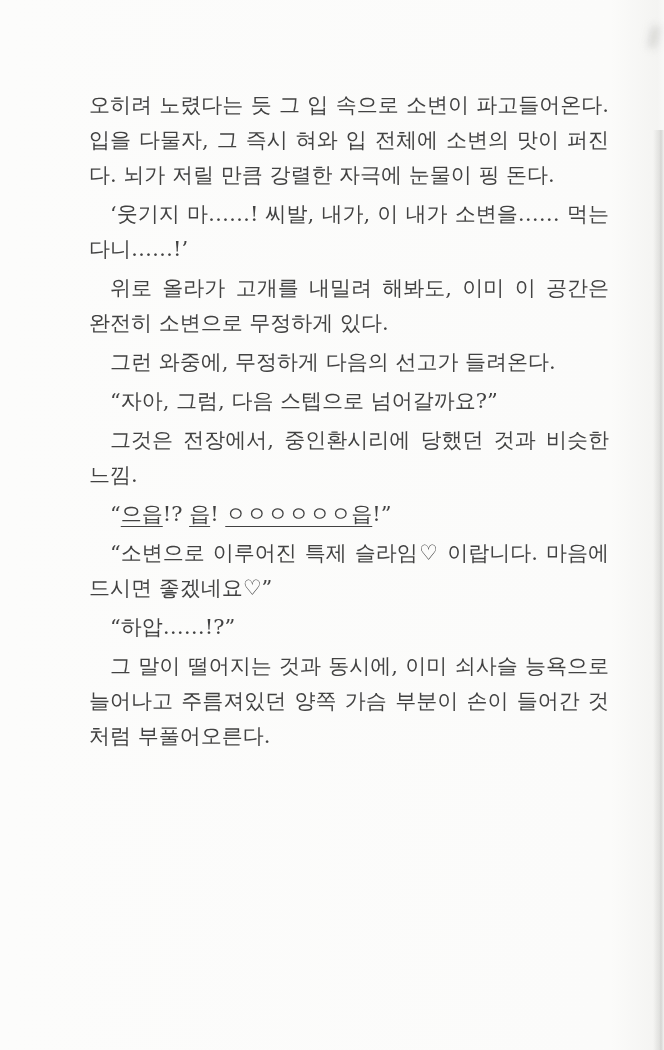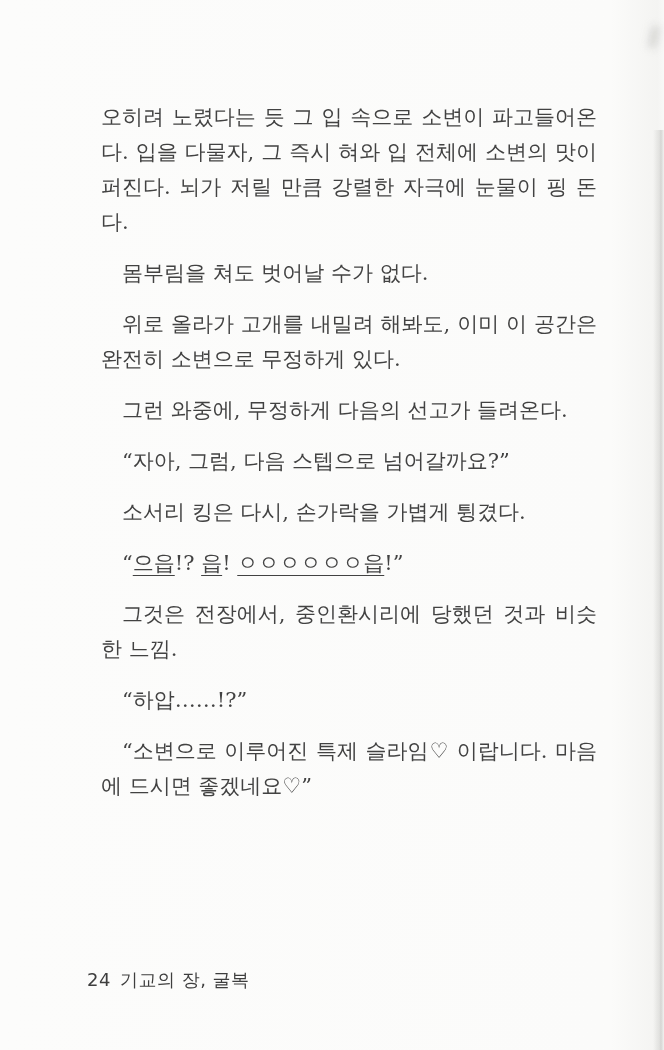--- a/index.html
+++ b/index.html
@@ -25,21 +25,21 @@
     top: 84px;
     width: 528px;
     font-family: "DejaVu Serif", "Liberation Serif", serif;
     font-size: 21px;
     line-height: 35px;
     color: #424242;
     text-align: justify;
     word-break: break-all;
   }
   .body-text p {
-    margin: 16px;
+    margin: 4px;
   }
   .body-text p.indent {
     text-indent: 21px;
   }
   .u {
     text-decoration: underline;
     text-underline-offset: 5px;
     text-decoration-thickness: 1px;
   }
   .footer {
@@ -77,31 +77,28 @@
     transform: rotate(12deg);
   }
 </style>
 </head>
 <body>
 
 <div class="page">
 
   <div class="body-text">
       <p><span>오히려 노렸다는 듯 그 입 속으로 소변이 파고들어온다. 입을 다물자, 그 즉시 혀와 입 전체에 소변의 맛이 퍼진다. 뇌가 저릴 만큼 강렬한 자극에 눈물이 핑 돈다.</span></p>
-      <p class="indent"><span>몸부림을 쳐도 벗어날 수가 없다.</span></p>
+      <p class="indent"><span>‘웃기지 마……! 씨발, 내가, 이 내가 소변을…… 먹는다니……!’</span></p>
       <p class="indent"><span>위로 올라가 고개를 내밀려 해봐도, 이미 이 공간은 완전히 소변으로 무정하게 있다.</span></p>
       <p class="indent"><span>그런 와중에, 무정하게 다음의 선고가 들려온다.</span></p>
       <p class="indent"><span>“자아, 그럼, 다음 스텝으로 넘어갈까요?”</span></p>
-      <p class="indent"><span>소서리 킹은 다시, 손가락을 가볍게 튕겼다.</span></p>
+      <p class="indent"><span>그것은 전장에서, 중인환시리에 당했던 것과 비슷한 느낌.</span></p>
       <p class="indent"><span>“</span><span class="u">으읍</span><span>!? </span><span class="u">읍</span><span>! </span><span class="u">ㅇㅇㅇㅇㅇㅇ읍</span><span>!”</span></p>
-      <p class="indent"><span>그것은 전장에서, 중인환시리에 당했던 것과 비슷한 느낌.</span></p>
+      <p class="indent"><span>“소변으로 이루어진 특제 슬라임♡ 이랍니다. 마음에 드시면 좋겠네요♡”</span></p>
       <p class="indent"><span>“하압……!?”</span></p>
-      <p class="indent"><span>“소변으로 이루어진 특제 슬라임♡ 이랍니다. 마음에 드시면 좋겠네요♡”</span></p>
+      <p class="indent"><span>그 말이 떨어지는 것과 동시에, 이미 쇠사슬 능욕으로 늘어나고 주름져있던 양쪽 가슴 부분이 손이 들어간 것처럼 부풀어오른다.</span></p>
     </div>
 
-  <div class="footer">
-    <span class="pgnum">24</span><span>기교의 장, 굴복</span>
-  </div>
 
   <div class="corner-smudge"></div>
   <div class="page-edge"></div>
 
 </div>
 
 </body></html>

